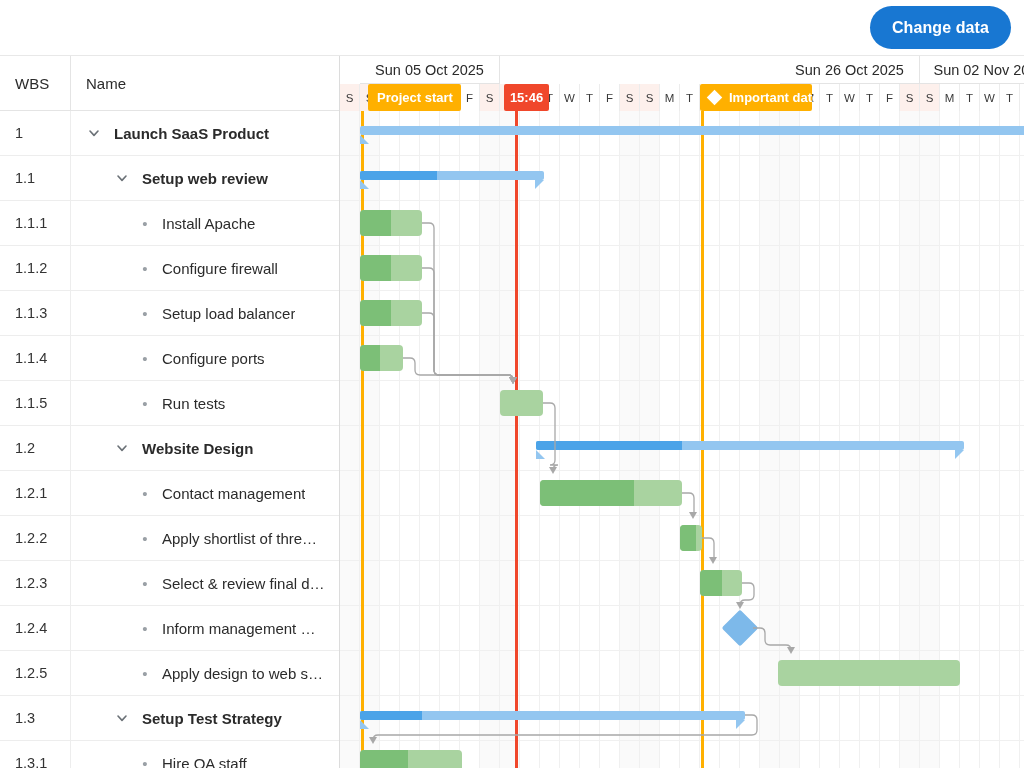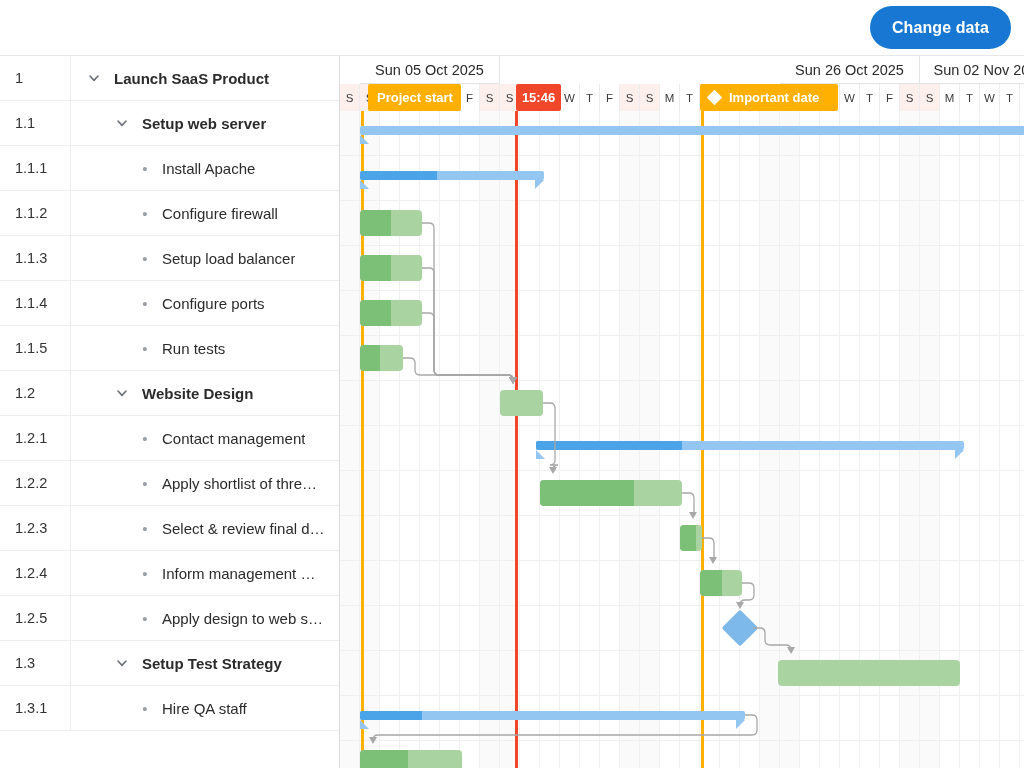--- a/index.html
+++ b/index.html
@@ -209,41 +209,45 @@
 </head>
 <body>
 
 <div id="topbar">
   <button id="change-data-btn">Change data</button>
 </div>
 
 <div id="gantt">
 
   <div id="left-pane">
+    <div id="left-header">
+      <div class="lh-cell lh-wbs">WBS</div>
+      <div class="lh-cell lh-name">Name</div>
+    </div>
     <div id="left-rows">
         <div class="lrow" data-level="0">
           <div class="wbs">1</div>
           <div class="namecell">
             <span class="chev">
               <svg width="14" height="14" viewBox="0 0 14 14">
                 <path d="M3 5 L7 9.4 L11 5" fill="none" stroke="currentColor" stroke-width="1.6" stroke-linecap="round" stroke-linejoin="round"></path>
               </svg>
             </span>
             <span class="tname sum">Launch SaaS Product</span>
           </div>
         </div>
         <div class="lrow" data-level="1">
           <div class="wbs">1.1</div>
           <div class="namecell">
             <span class="chev">
               <svg width="14" height="14" viewBox="0 0 14 14">
                 <path d="M3 5 L7 9.4 L11 5" fill="none" stroke="currentColor" stroke-width="1.6" stroke-linecap="round" stroke-linejoin="round"></path>
               </svg>
             </span>
-            <span class="tname sum">Setup web server</span>
+            <span class="tname sum">Setup web review</span>
           </div>
         </div>
         <div class="lrow" data-level="2">
           <div class="wbs">1.1.1</div>
           <div class="namecell">
             <span class="bullet">•</span>
             <span class="tname">Install Apache</span>
           </div>
         </div>
         <div class="lrow" data-level="2">
@@ -506,23 +510,23 @@
         <div class="dy we" style="left: 560px;">S</div>
         <div class="dy we" style="left: 580px;">S</div>
         <div class="dy" style="left: 600px;">M</div>
         <div class="dy" style="left: 620px;">T</div>
         <div class="dy" style="left: 640px;">W</div>
         <div class="dy" style="left: 660px;">T</div>
         <div class="dy" style="left: 680px;">F</div>
         <div class="pill start" style="left: 28px; width: 93px;">
           <span>Project start</span>
         </div>
-        <div class="pill today" style="left: 176px; width: 45px;">
+        <div class="pill today" style="left: 164px; width: 45px;">
           <span>15:46</span>
         </div>
-        <div class="pill impt" style="left: 360px; width: 138px;">
+        <div class="pill impt" style="left: 360px; width: 112px;">
           <span class="dia"></span>
           <span>Important date</span>
         </div>
       </div>
   </div>
 
 </div>
 
 </body></html>

